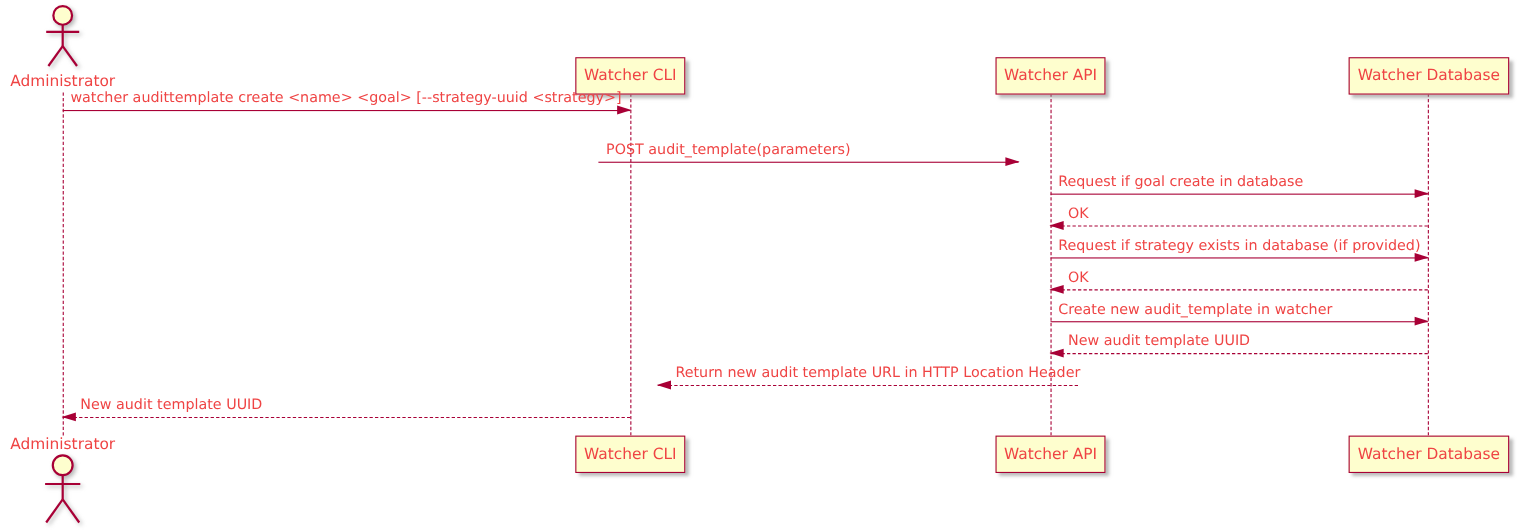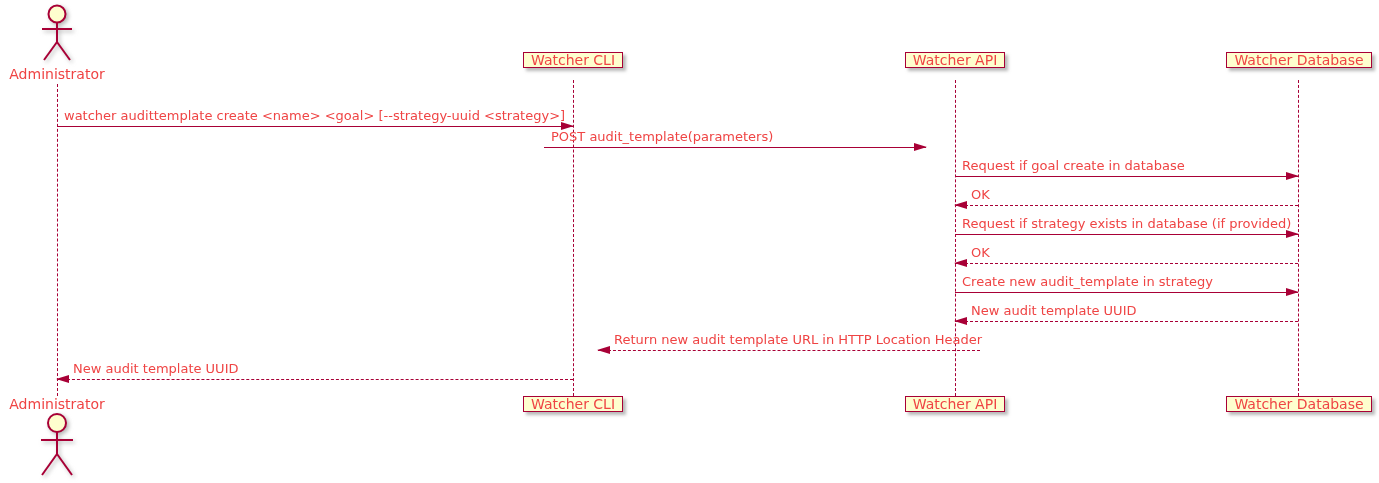--- a/index.html
+++ b/index.html
@@ -13,21 +13,21 @@
   }
   
   .lifeline{
     position:absolute;
     width:0;
     border-left:1px dashed #A80036;
   }
   
   .pbox{
     position:absolute;
-    height:16px;
+    height:34px;
     background:#FEFECE;
     border:1.7px solid #A80036;
     box-shadow:3px 3px 3px rgba(130,130,130,.55);
     display:flex;align-items:center;justify-content:center;
     font-size:14px;
     white-space:nowrap;
     box-sizing:border-box;
   }
   
   .actor-label{
@@ -82,21 +82,21 @@
       <line x1="22" y1="39" x2="9" y2="57" stroke="#A80036" stroke-width="2"></line>
       <line x1="22" y1="39" x2="35" y2="57" stroke="#A80036" stroke-width="2"></line>
     </svg>
   </div>
   <div class="actor-label" style="left:-13px;top:66px;">Administrator</div>
 
   <div class="pbox" style="left:523px;top:52px;width:100px;">Watcher CLI</div>
   <div class="pbox" style="left:905px;top:52px;width:100px;">Watcher API</div>
   <div class="pbox" style="left:1226px;top:52px;width:146px;">Watcher Database</div>
 
-  <div class="msg solid" style="left:57px;top:126px;width:516px;text-align:right;">
+  <div class="msg solid" style="left:57px;top:100px;width:516px;text-align:right;">
     <span class="lbl fwd">watcher audittemplate create &lt;name&gt; &lt;goal&gt; [--strategy-uuid &lt;strategy&gt;]</span>
     <div class="ln"></div>
     <div class="ah right"></div>
   </div>
 
   <div class="msg solid" style="left:544px;top:147px;width:382px;">
     <span class="lbl fwd">POST audit_template(parameters)</span>
     <div class="ln"></div>
     <div class="ah right"></div>
   </div>
@@ -119,21 +119,21 @@
     <div class="ah right"></div>
   </div>
 
   <div class="msg dashed" style="left:955px;top:263px;width:343px;">
     <span class="lbl ret">OK</span>
     <div class="ln"></div>
     <div class="ah left"></div>
   </div>
 
   <div class="msg solid" style="left:955px;top:292px;width:343px;">
-    <span class="lbl fwd">Create new audit_template in strategy</span>
+    <span class="lbl fwd">Create new audit_template in watcher</span>
     <div class="ln"></div>
     <div class="ah right"></div>
   </div>
 
   <div class="msg dashed" style="left:955px;top:321px;width:343px;">
     <span class="lbl ret">New audit template UUID</span>
     <div class="ln"></div>
     <div class="ah left"></div>
   </div>
 

